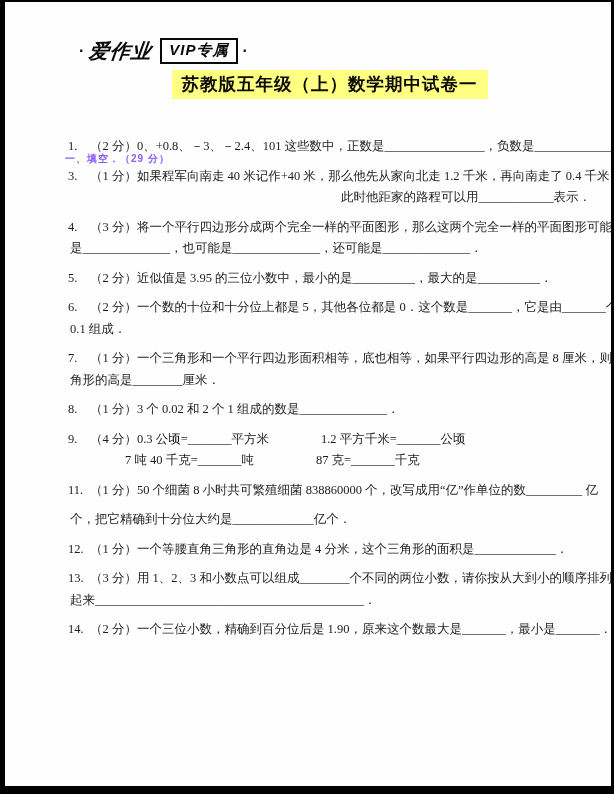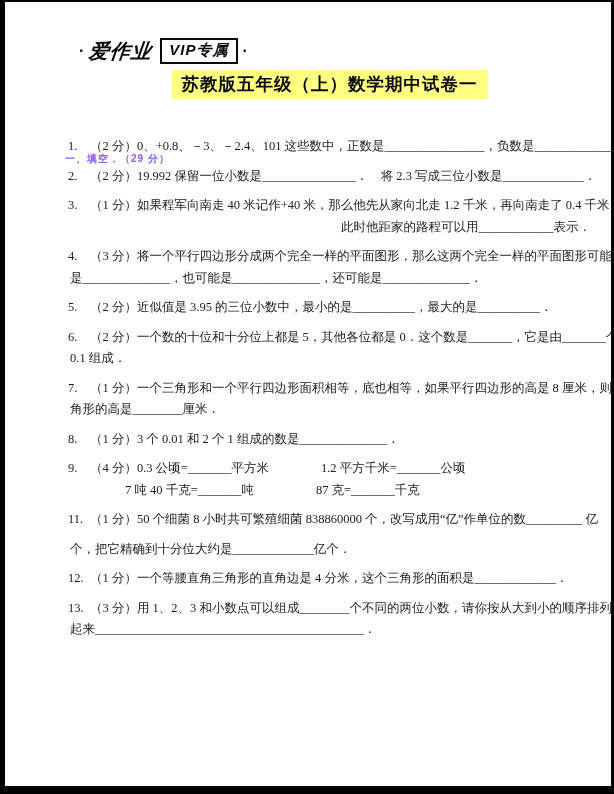--- a/index.html
+++ b/index.html
@@ -63,56 +63,56 @@
     <span class="title" style="background-color: rgb(255, 255, 130);">苏教版五年级（上）数学期中试卷一</span>
   </div>
 
   <div class="section">一、填空．（29 分）</div>
 
   <div class="questions">
       <div class="question">
         <div class="qline"><span class="qnum">1.</span><span>（2 分）0、+0.8、－3、－2.4、101 这些数中，正数是________________，负数是________________．</span></div>
       </div>
       <div class="question">
-        <div class="qline"><span class="qnum">2.</span><span>（2 分）19.992 保留一位小数是_______________．　将 2.3 写成三位小数是_____________．</span></div>
-      </div>
-      <div class="question">
         <div class="qline"><span class="qnum">3.</span><span>（1 分）如果程军向南走 40 米记作+40 米，那么他先从家向北走 1.2 千米，再向南走了 0.4 千米，</span></div>
         <div class="qline" style="padding-left: 2px; text-align: right;"><span>此时他距家的路程可以用____________表示．</span></div>
       </div>
       <div class="question">
         <div class="qline"><span class="qnum">4.</span><span>（3 分）将一个平行四边形分成两个完全一样的平面图形，那么这两个完全一样的平面图形可能</span></div>
         <div class="qline" style="padding-left: 2px;"><span>是______________，也可能是______________，还可能是______________．</span></div>
       </div>
       <div class="question">
         <div class="qline"><span class="qnum">5.</span><span>（2 分）近似值是 3.95 的三位小数中，最小的是__________，最大的是__________．</span></div>
       </div>
       <div class="question">
         <div class="qline"><span class="qnum">6.</span><span>（2 分）一个数的十位和十分位上都是 5，其他各位都是 0．这个数是_______，它是由_______个</span></div>
         <div class="qline" style="padding-left: 2px;"><span>0.1 组成．</span></div>
       </div>
       <div class="question">
         <div class="qline"><span class="qnum">7.</span><span>（1 分）一个三角形和一个平行四边形面积相等，底也相等，如果平行四边形的高是 8 厘米，则三</span></div>
         <div class="qline" style="padding-left: 2px;"><span>角形的高是________厘米．</span></div>
       </div>
       <div class="question">
-        <div class="qline"><span class="qnum">8.</span><span>（1 分）3 个 0.01 和 2 个 1 组成的数是______________．</span></div>
+        <div class="qline"><span class="qnum">8.</span><span>（1 分）3 个 0.02 和 2 个 1 组成的数是______________．</span></div>
       </div>
       <div class="question">
         <div class="qline"><span class="qnum">9.</span><span class="qcol">（4 分）0.3 公顷=_______平方米</span><span class="qcol" style="margin-left: 52px;">1.2 平方千米=_______公顷</span></div>
         <div class="qline" style="padding-left: 57px;"><span class="qcol">7 吨 40 千克=_______吨</span><span class="qcol" style="margin-left: 62px; text-align: center;">87 克=_______千克</span></div>
       </div>
       <div class="question">
       </div>
       <div class="question">
         <div class="qline"><span class="qnum">11.</span><span>（1 分）50 个细菌 8 小时共可繁殖细菌 838860000 个，改写成用“亿”作单位的数_________ 亿</span></div>
         <div class="qline" style="padding-left: 2px; margin-top: 8px;"><span>个，把它精确到十分位大约是_____________亿个．</span></div>
       </div>
       <div class="question">
         <div class="qline"><span class="qnum">12.</span><span>（1 分）一个等腰直角三角形的直角边是 4 分米，这个三角形的面积是_____________．</span></div>
       </div>
       <div class="question">
         <div class="qline"><span class="qnum">13.</span><span>（3 分）用 1、2、3 和小数点可以组成________个不同的两位小数，请你按从大到小的顺序排列</span></div>
         <div class="qline" style="padding-left: 2px;"><span>起来___________________________________________．</span></div>
       </div>
+      <div class="question">
+        <div class="qline"><span class="qnum">14.</span><span>（2 分）一个三位小数，精确到百分位后是 1.90，原来这个数最大是_______，最小是_______．</span></div>
+      </div>
     </div>
 
 </div>
 
 </body></html>

